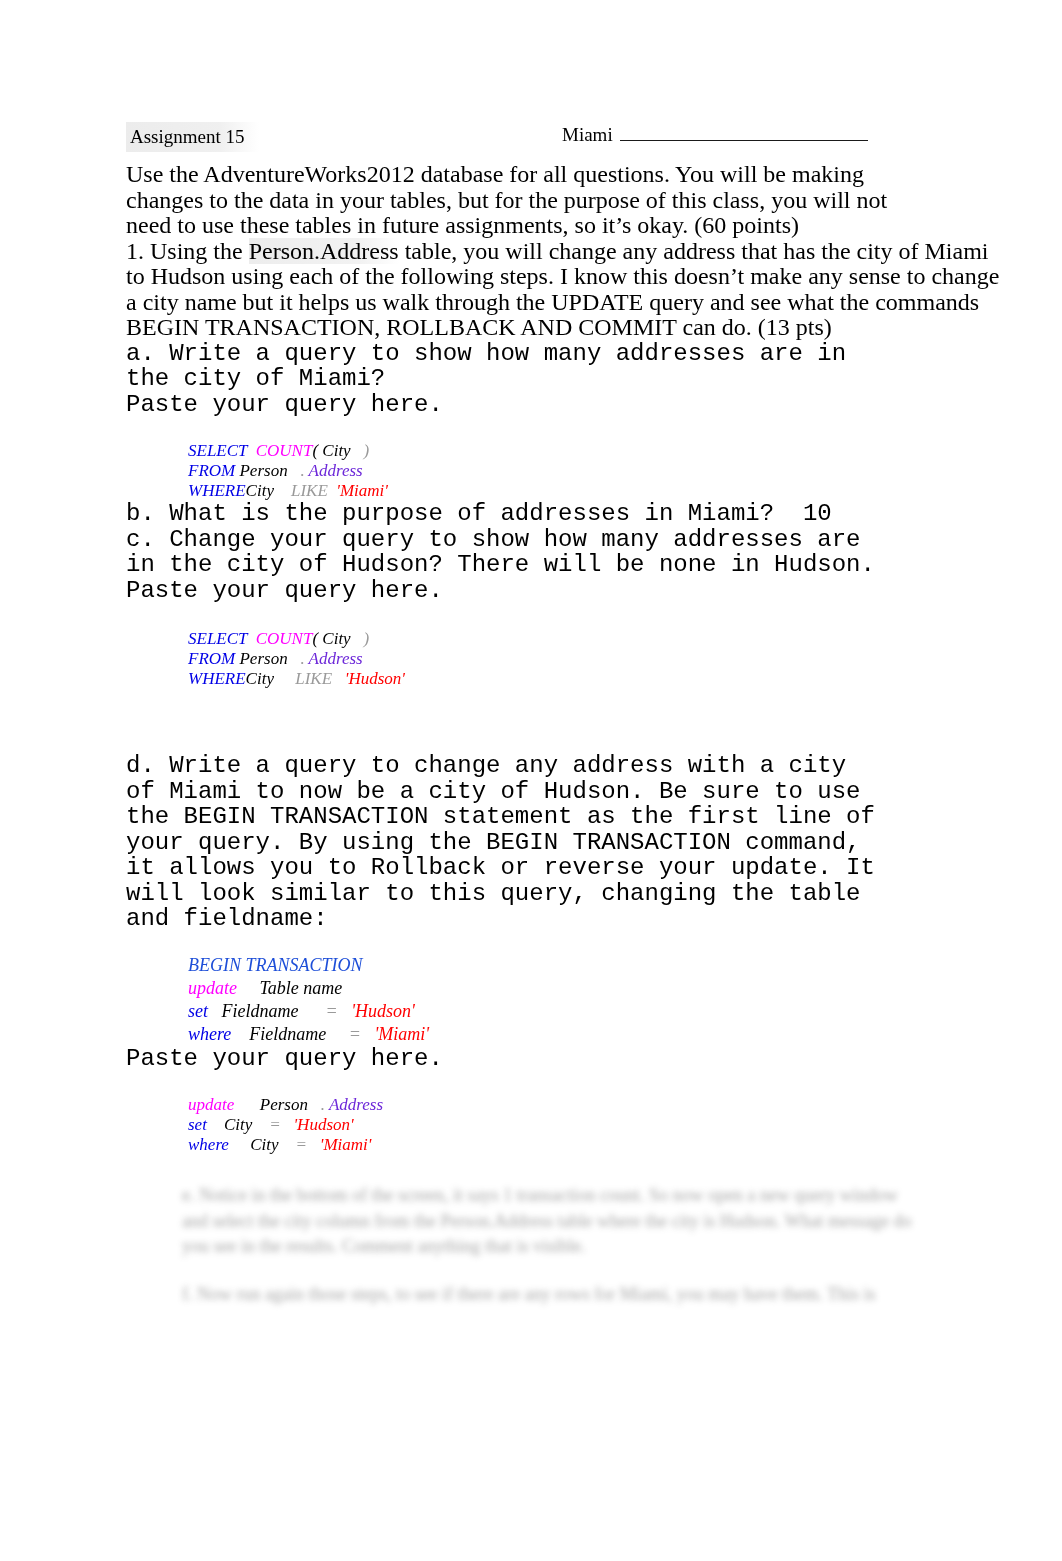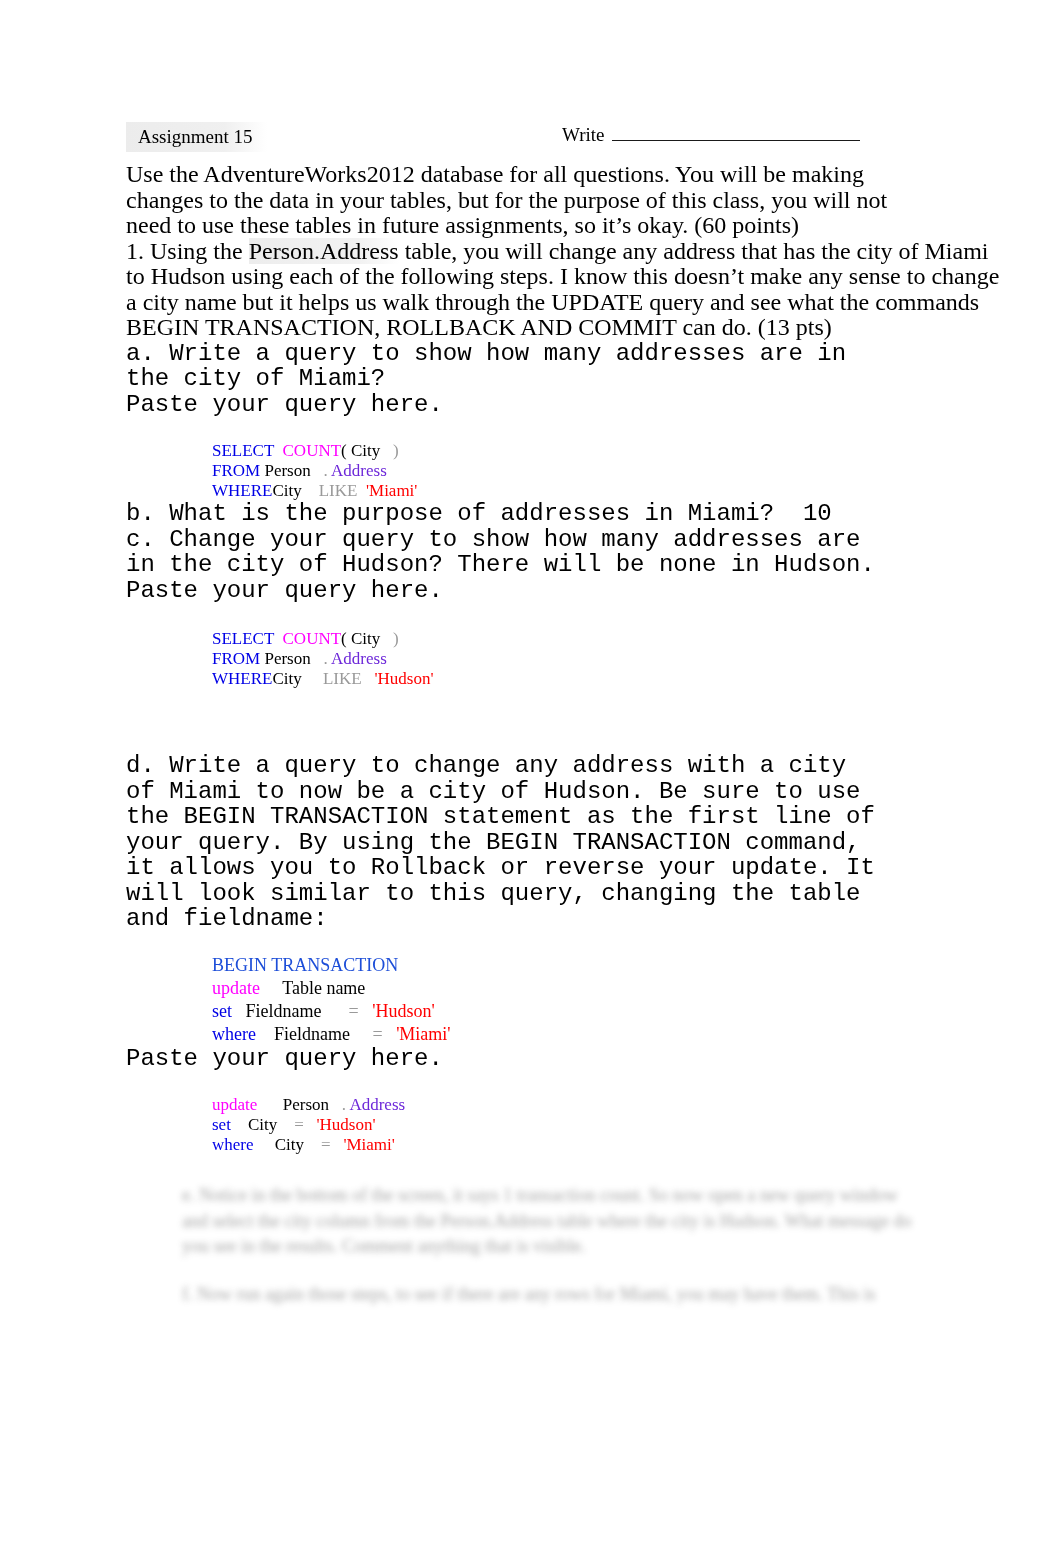--- a/index.html
+++ b/index.html
@@ -40,21 +40,21 @@
   .assignment-title {
     position: absolute;
     left: 0;
     top: 0;
     font-size: 19px;
     line-height: 25px;
     background: linear-gradient(to right,
         rgba(235,235,235,0.95) 0%,
         rgba(238,238,238,0.9) 70%,
         rgba(255,255,255,0) 100%);
-    padding: 2px 14px 3px 12px;
+    padding: 2px 14px 3px 4px;
   }
   .name-block {
     position: absolute;
     left: 436px;
     top: 0;
     font-size: 19px;
     line-height: 25px;
     white-space: nowrap;
   }
   .name-rule {
@@ -83,25 +83,26 @@
         rgba(255,255,255,0) 100%);
     text-align: right;
   }
 
   .indent { margin-left: 62px; font-family: Liberation Mono, monospace; }
 
   .sub { margin-top: 26px; width: 760px; }
 
   
   .code {
-    margin-left: 86px;
+    margin-left: 62px;
     font-family: "Liberation Serif", "DejaVu Serif", serif;
     font-size: 17px;
     line-height: 20px;
     white-space: pre;
+    font-style: italic;
   }
   .code-a  { margin-top: 24px; }
   .code-c  { margin-top: 26px; }
   .code-tpl{ margin-top: 22px; font-size: 18px; line-height: 23px; }
   .code-d  { margin-top: 24px; }
 
   .kw   { color: #0000E6; }        
   .fn   { color: #FF00FF; }        
   .gray { color: #9a9a9a; }        
   .str  { color: #FF0000; }        
@@ -124,21 +125,21 @@
 </style>
 </head>
 <body>
 
 <div class="page">
   <div class="content">
 
     <div class="header-row">
       <span class="assignment-title">Assignment 15</span>
       <span class="name-block">
-        <span>Write</span><span class="name-rule"></span>
+        <span>Miami</span><span class="name-rule"></span>
       </span>
     </div>
 
     <p class="para para-intro">Use the AdventureWorks2012 database for all questions. You will be making changes to the data in your tables, but for the purpose of this class, you will not need to use these tables in future assignments, so it’s okay. (60 points)</p>
 
     <p class="para para-q1"><span>1. Using the </span><span class="hl">Person.Address</span><span> table, you will change any address that has the city  of Miami to Hudson using each of the following steps. I know this doesn’t make any sense to change a city name but it helps us walk through the UPDATE query and see what the commands BEGIN TRANSACTION, ROLLBACK AND COMMIT can do. (13 pts)</span></p>
 
     <p class="para indent sub">a. Write a query to show how many addresses are in the city of Miami?</p>
 
     <p class="para indent sub">Paste your query here.</p>

